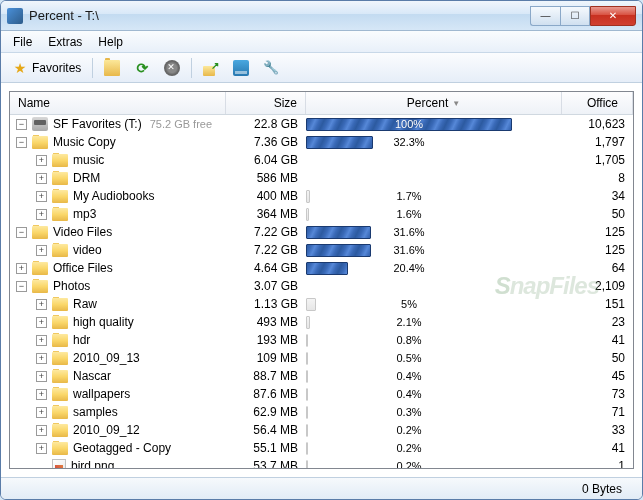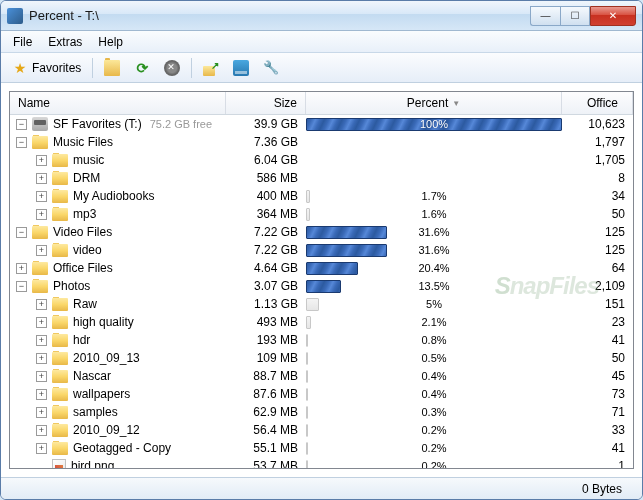--- a/index.html
+++ b/index.html
@@ -129,21 +129,21 @@
   overflow-x: hidden;
 }
 .row {
   height: 18px;
   display: flex;
   align-items: center;
   white-space: nowrap;
 }
 .cell-name { width: 216px; display: flex; align-items: center; gap: 2px; overflow: hidden; }
 .cell-size { width: 80px; text-align: right; padding-right: 8px; }
-.cell-percent { width: 256px; display: flex; align-items: center; position: relative; }
+.cell-percent { width: 206px; display: flex; align-items: center; position: relative; }
 .cell-files { flex: 1; text-align: right; padding-right: 8px; }
 .indent { display: inline-block; }
 .expander {
   width: 11px; height: 11px;
   border: 1px solid #9a9a9a;
   background: #fff;
   display: inline-flex;
   align-items: center;
   justify-content: center;
   font-size: 9px;
@@ -307,37 +307,43 @@
 
     <div class="rows" id="rows-container">
         <div class="row">
           <div class="cell-name">
             <span class="indent" style="width: 4px;"></span>
             <span class="expander">−</span>
             <span class="drive-icon"></span>
             <span>SF Favorites (T:)</span>
             <span class="free-text">75.2 GB free</span>
           </div>
-          <div class="cell-size">39.9 GB</div>
+          <div class="cell-size">22.8 GB</div>
           <div class="cell-percent">
             <div class="bar-track">
               <div class="bar-fill" style="width: 100%;"></div>
               <span class="pct-text white">100%</span>
             </div>
           </div>
           <div class="cell-files">10,623</div>
         </div>
         <div class="row">
           <div class="cell-name">
             <span class="indent" style="width: 4px;"></span>
             <span class="expander">−</span>
             <span class="folder-icon"></span>
-            <span>Music Files</span>
+            <span>Music Copy</span>
           </div>
           <div class="cell-size">7.36 GB</div>
+          <div class="cell-percent">
+            <div class="bar-track">
+              <div class="bar-fill" style="width: 32.3%;"></div>
+              <span class="pct-text">32.3%</span>
+            </div>
+          </div>
           <div class="cell-files">1,797</div>
         </div>
         <div class="row">
           <div class="cell-name">
             <span class="indent" style="width: 24px;"></span>
             <span class="expander">+</span>
             <span class="folder-icon"></span>
             <span>music</span>
           </div>
           <div class="cell-size">6.04 GB</div>
@@ -434,26 +440,20 @@
           <div class="cell-files">64</div>
         </div>
         <div class="row">
           <div class="cell-name">
             <span class="indent" style="width: 4px;"></span>
             <span class="expander">−</span>
             <span class="folder-icon"></span>
             <span>Photos</span>
           </div>
           <div class="cell-size">3.07 GB</div>
-          <div class="cell-percent">
-            <div class="bar-track">
-              <div class="bar-fill" style="width: 13.5%;"></div>
-              <span class="pct-text">13.5%</span>
-            </div>
-          </div>
           <div class="cell-files">2,109</div>
         </div>
         <div class="row">
           <div class="cell-name">
             <span class="indent" style="width: 24px;"></span>
             <span class="expander">+</span>
             <span class="folder-icon"></span>
             <span>Raw</span>
           </div>
           <div class="cell-size">1.13 GB</div>

